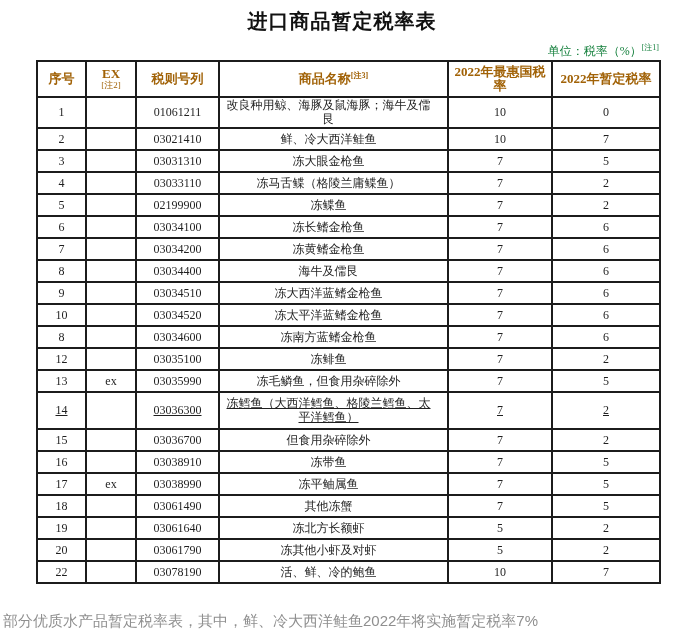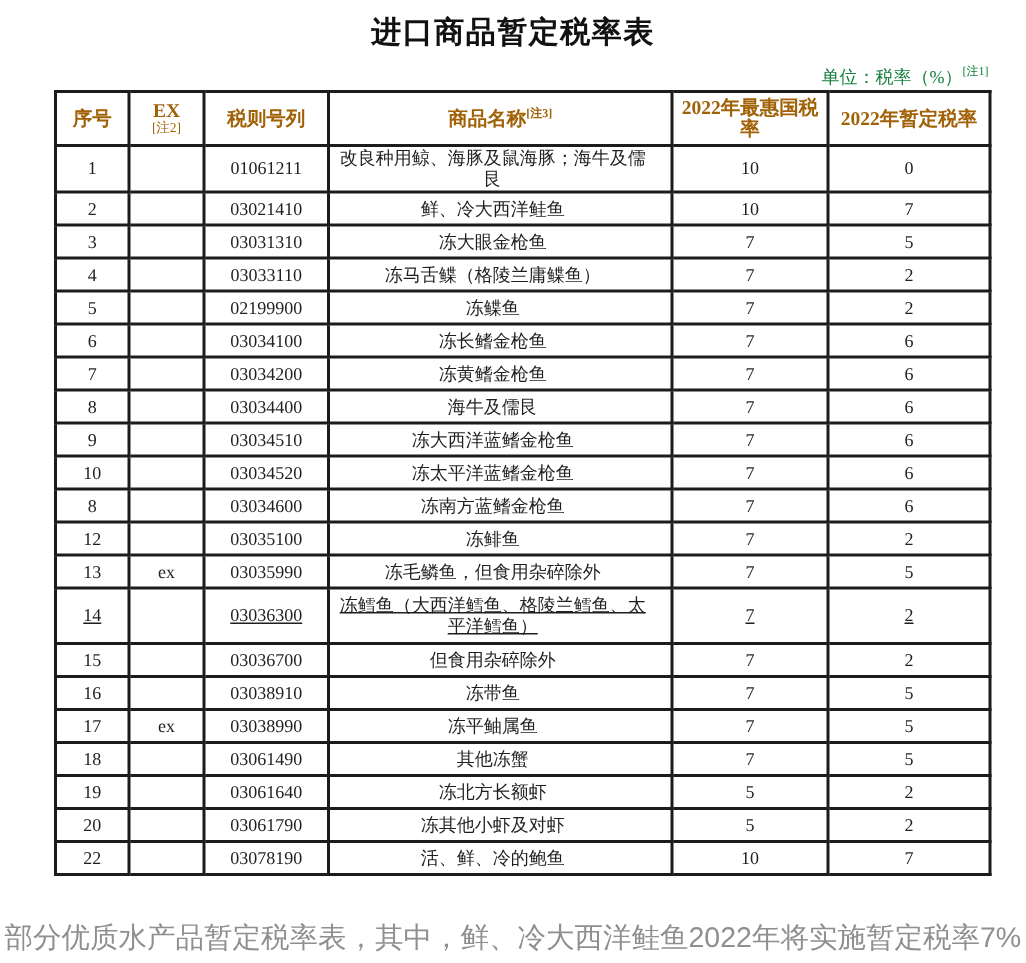--- a/index.html
+++ b/index.html
@@ -57,21 +57,21 @@
   .col-prov { width: 108px; }
 
   td.cell-name { text-align: left; padding-left: 4px; padding-right: 14px; }
   td.cell-code, td.cell-mfn, td.cell-prov, td.cell-seq { font-size: 13px; }
 
   th .subnote { font-size: 9px; font-weight: normal; }
   th sup { font-size: 8px; vertical-align: super; }
 
   .bottom-caption {
     position: absolute; left: 3px; top: 612px;
-    font-size: 19px;
+    font-size: 15px;
     color: #8f8f8f;
     font-family: "Liberation Sans", "DejaVu Sans", sans-serif;
     white-space: nowrap;
   }
 </style>
 </head>
 <body>
 
 <div class="page">
 

